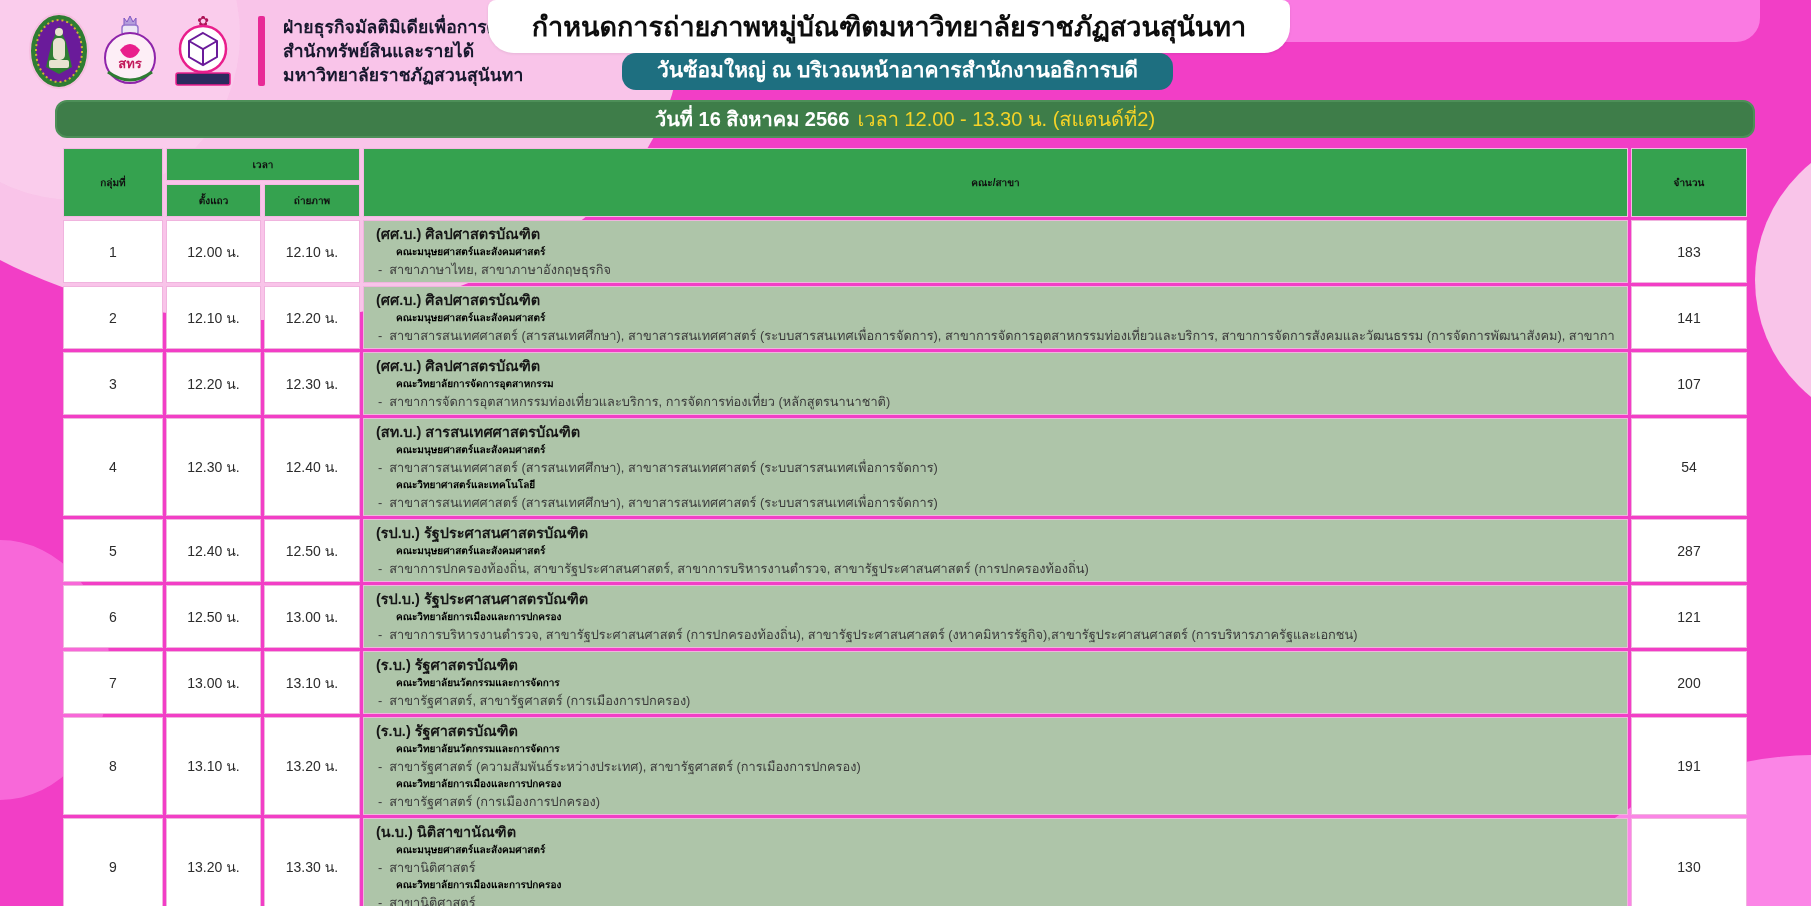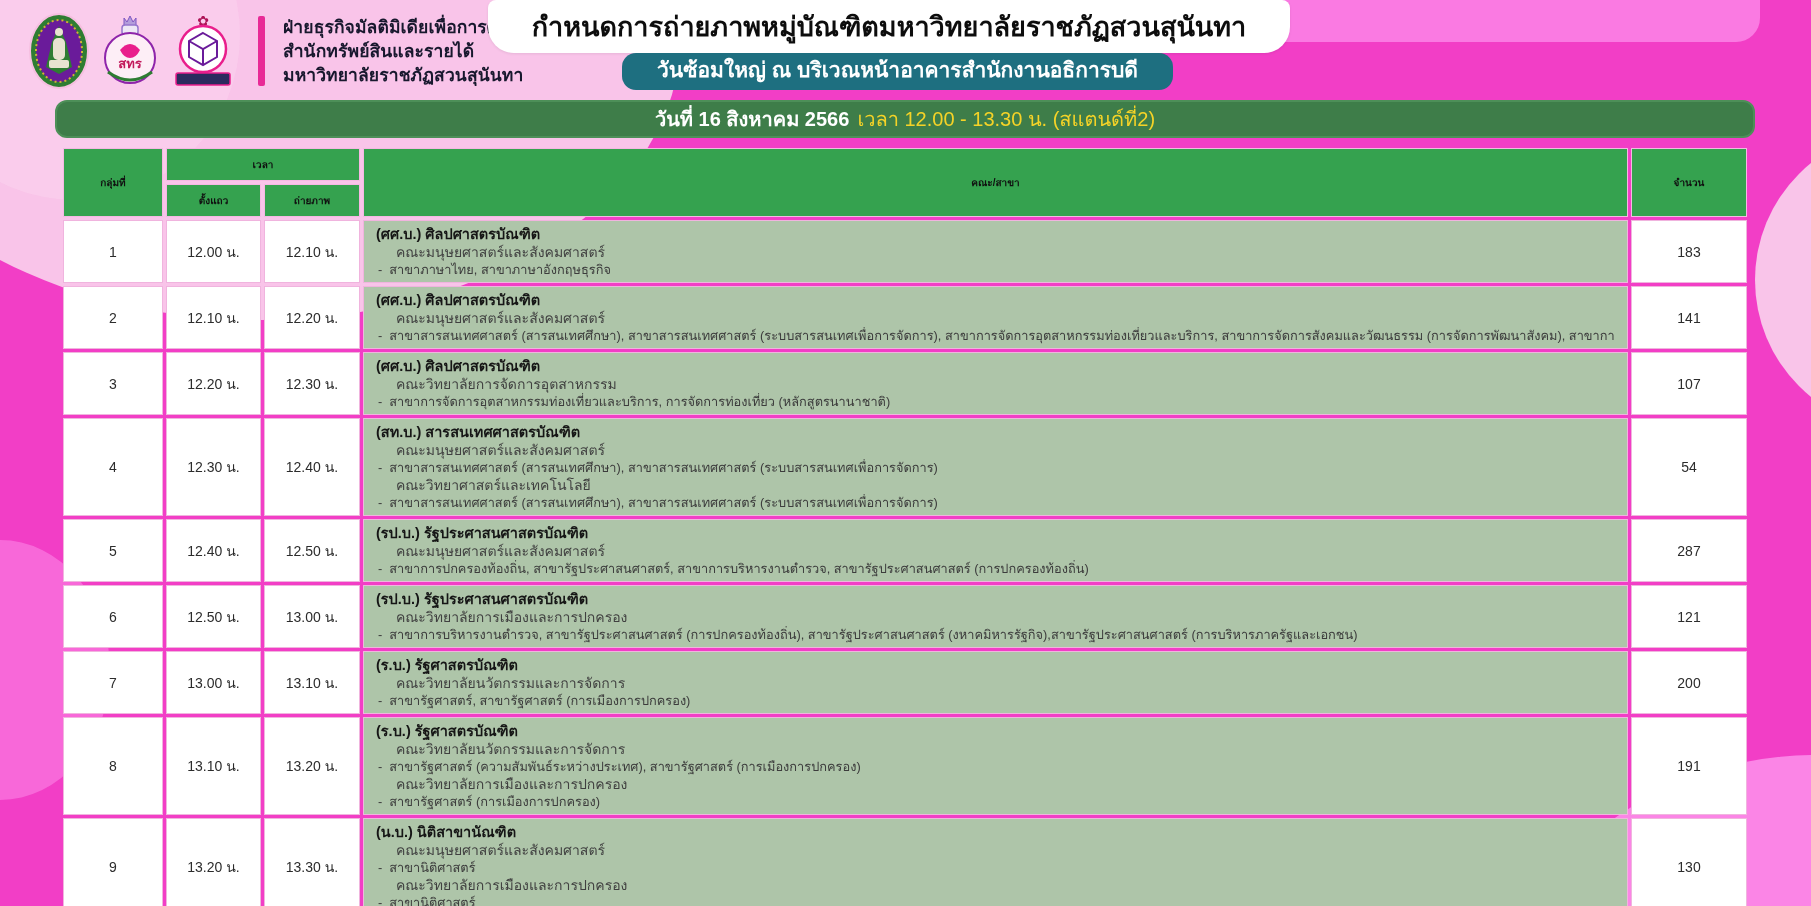--- a/index.html
+++ b/index.html
@@ -106,21 +106,21 @@
     background:#ffffff;border:1px solid #f0b4de;
     font-size:14px;color:#2c2c2c;vertical-align:middle;margin-left:32px;
   }
   td.center{text-align:center;}
   td.faculty-cell{
     background:var(--faculty-cell-green,#aec5a9);
     padding:4px 12px;vertical-align:middle;
   }
   .line{white-space:nowrap;overflow:hidden;}
   .line-degree{font-size:14.5px;font-weight:bold;color:#161616;line-height:18px;}
-  .line-faculty{font-size:14px;font-weight:normal;color:#404040;line-height:18px;padding-left:20px;}
+  .line-faculty{font-size:10px;font-weight:bold;color:#000000;line-height:18px;padding-left:20px;}
   .line-majors{font-size:12.8px;color:#3c3c3c;line-height:17px;display:flex;gap:7px;padding-left:2px;}
   .line-majors .dash{flex:0 0 auto;}
 </style>
 </head>
 <body>
 
 <div class="stage">
 
   <div class="shape blob-top-left"></div>
   <div class="shape blob-top-left-2"></div>

